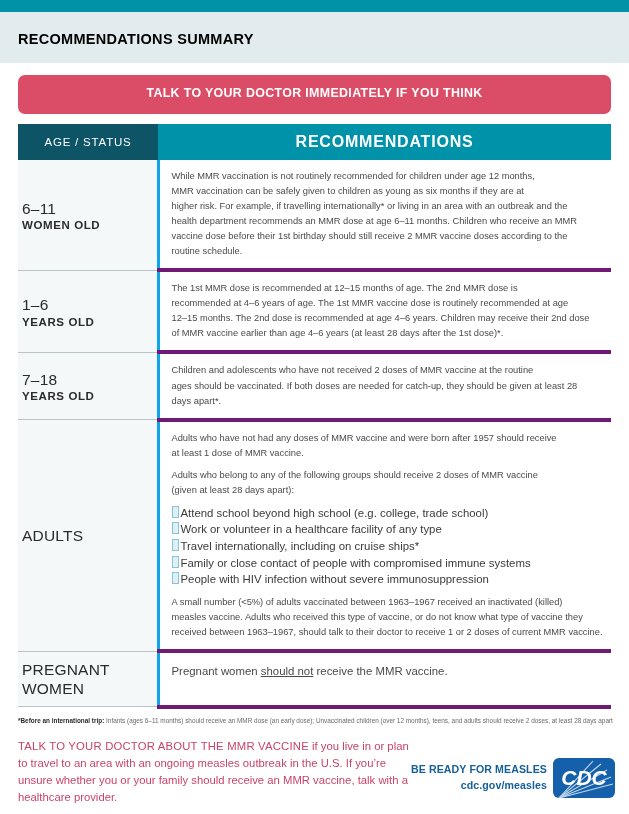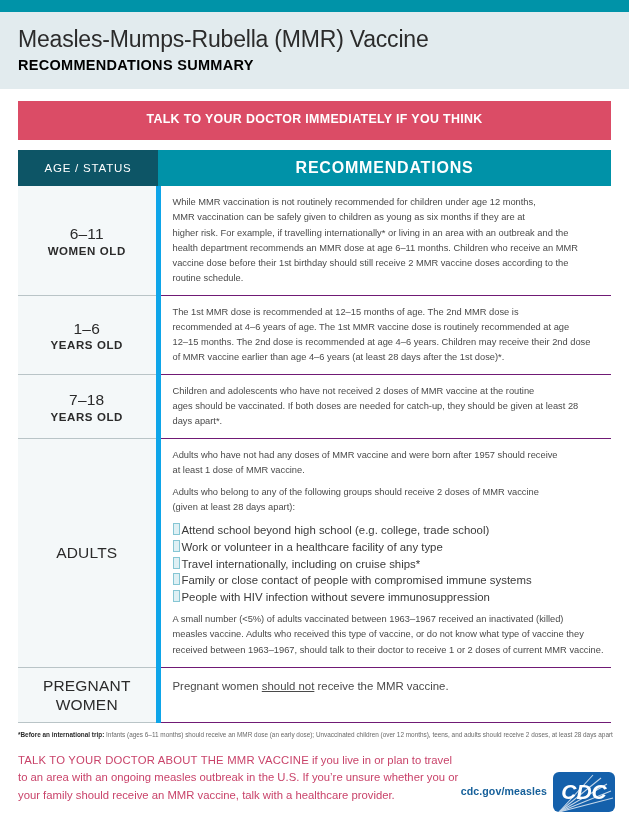--- a/index.html
+++ b/index.html
@@ -49,20 +49,21 @@
   }
   .alert {
     background: #db4c66;
     color: #ffffff;
     text-align: center;
     font-size: 12.4px;
     font-weight: bold;
     letter-spacing: 0.35px;
     line-height: 1.45;
     padding: 10px 10px 11px 10px;
+    border-radius: 7px;
   }
 
   
   .table-wrap {
     padding: 10px 18px 0 18px;
   }
   table.rec {
     width: 100%;
     border-collapse: collapse;
     table-layout: fixed;
@@ -83,43 +84,43 @@
     color: #ffffff;
     font-size: 16px;
     font-weight: bold;
     letter-spacing: 0.8px;
     padding: 9px 4px;
     text-align: center;
     border: none;
   }
   table.rec td.age {
     background: #f4f8f9;
-    text-align: center;
+    text-align: left;
     vertical-align: middle;
     border-bottom: 1px solid #b9c4c7;
-    border-right: 5px solid #0ea5e9;
+    border-right: 3px solid #0ea5e9;
     padding: 8px 4px;
   }
   table.rec td.age .big {
     display: block;
     font-size: 15.5px;
     color: #2b2b2b;
     letter-spacing: 0.2px;
     line-height: 1.25;
   }
   table.rec td.age .sub {
     display: block;
     font-size: 11.5px;
     font-weight: bold;
     color: #2b2b2b;
     letter-spacing: 0.6px;
     margin-top: 1px;
   }
   table.rec td.body {
-    border-bottom: 1px solid #701a75;
+    border-bottom: 4px solid #701a75;
     padding: 9px 0 9px 12px;
     vertical-align: top;
     font-size: 9.3px;
     line-height: 1.62;
     color: #4a4a4a;
     overflow: hidden;
     white-space: nowrap;
   }
   table.rec td.body p {
     margin: 0 0 7px 0;
@@ -202,21 +203,20 @@
     overflow: hidden;
   }
   .cdc-logo svg { display: block; }
 </style>
 </head>
 <body>
 
 <div class="topbar"></div>
 
 <div class="header">
-  <h1>Measles-Mumps-Rubella (MMR) Vaccine</h1>
   <h2>RECOMMENDATIONS SUMMARY</h2>
 </div>
 
 <div class="alert-wrap">
   <div class="alert">
     <div>TALK TO YOUR DOCTOR IMMEDIATELY IF YOU THINK</div>
   </div>
 </div>
 
 <div class="table-wrap">
@@ -322,20 +322,21 @@
 <div class="footnote">
   <b>*Before an international trip:</b><span> Infants (ages 6–11 months) should receive an MMR dose (an early dose); Unvaccinated children (over 12 months), teens, and adults should receive 2 doses, at least 28 days apart</span>
 </div>
 
 <div class="bottom">
   <div class="cta">
     <span class="lead">TALK TO YOUR DOCTOR ABOUT THE MMR VACCINE</span><span> if you live in or plan to travel to an area with an ongoing measles outbreak in the U.S. If you’re unsure whether you or your family should receive an MMR vaccine, talk with a healthcare provider.</span>
   </div>
   <div class="brand">
     <div class="brand-text">
+      <div>BE READY FOR MEASLES</div>
       <div class="url">cdc.gov/measles</div>
     </div>
     <div class="cdc-logo">
       <svg width="62" height="40" viewBox="0 0 62 40">
         <g stroke="#ffffff" stroke-width="1.1" opacity="0.75" fill="none">
           <line x1="6" y1="40" x2="48" y2="6"></line>
           <line x1="6" y1="40" x2="54" y2="12"></line>
           <line x1="6" y1="40" x2="58" y2="19"></line>
           <line x1="6" y1="40" x2="60" y2="26"></line>
           <line x1="6" y1="40" x2="40" y2="3"></line>

